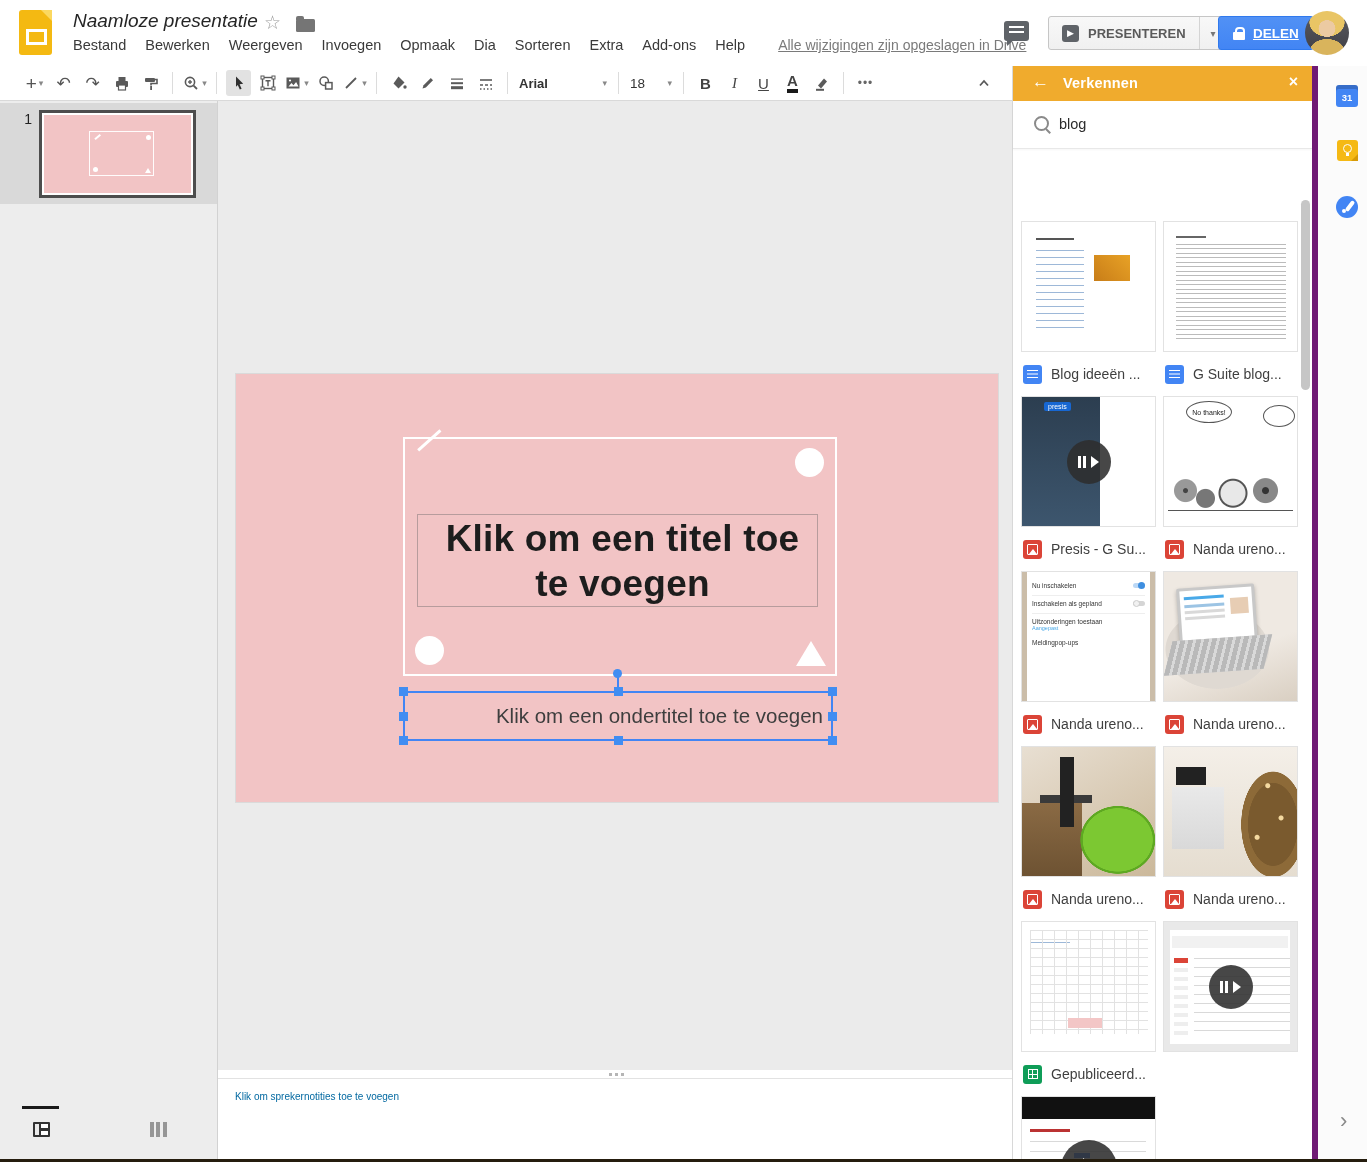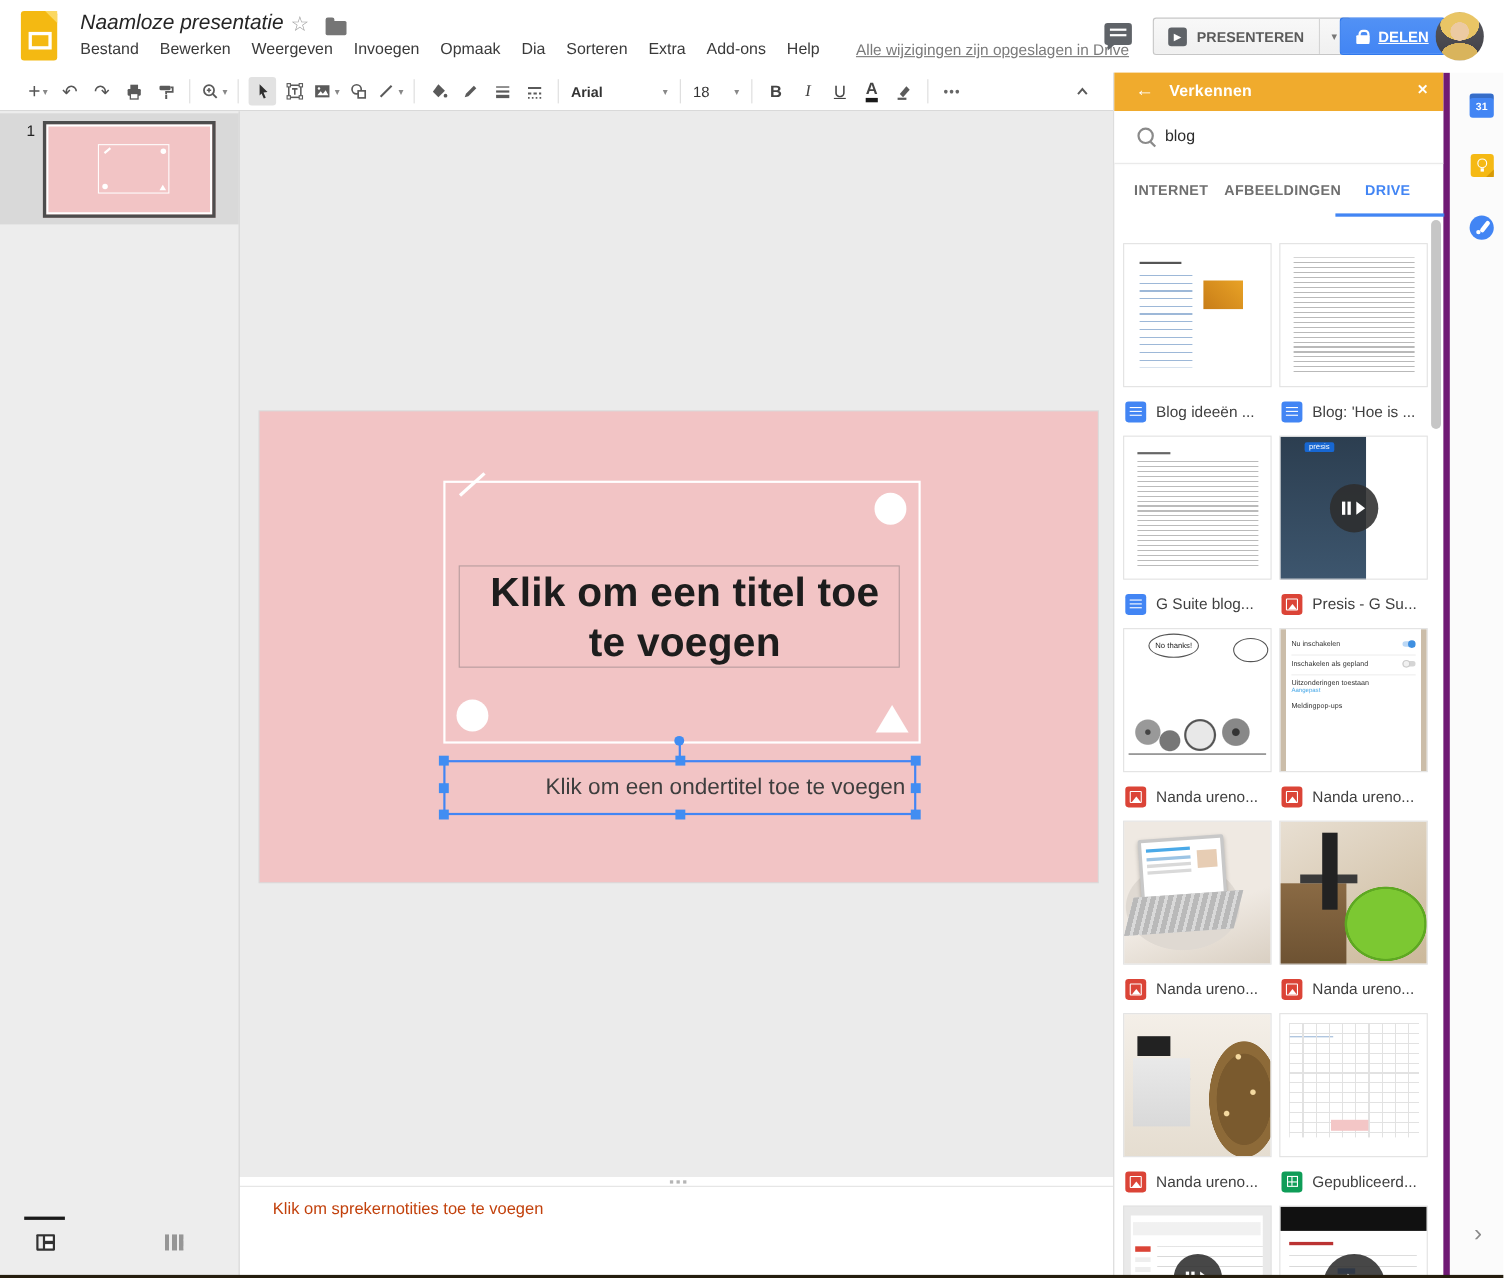--- a/index.html
+++ b/index.html
@@ -95,21 +95,21 @@
   .h-nw{left:-6px;top:-6px;}.h-n{left:calc(50% - 4px);top:-6px;}.h-ne{right:-6px;top:-6px;}
   .h-w{left:-6px;top:calc(50% - 4px);}.h-e{right:-6px;top:calc(50% - 4px);}
   .h-sw{left:-6px;bottom:-6px;}.h-s{left:calc(50% - 4px);bottom:-6px;}.h-se{right:-6px;bottom:-6px;}
   .rot-line{position:absolute;left:calc(50% - 1px);top:-17px;width:2px;height:15px;background:#4285F4;}
   .rot-dot{position:absolute;left:calc(50% - 5px);top:-24px;width:9px;height:9px;border-radius:50%;background:#418df2;}
 
   
   .notes-strip{position:absolute;left:218px;top:1070px;width:794px;height:9px;background:#fff;border-bottom:1px solid #e2e2e2;box-sizing:border-box;}
   .notes-dots{position:absolute;left:50%;top:3px;width:3px;height:3px;background:#b5b5b5;box-shadow:-6px 0 0 #b5b5b5,6px 0 0 #b5b5b5;}
   .notes{position:absolute;left:218px;top:1079px;width:794px;bottom:3px;background:#fff;}
-  .notes-text{position:absolute;left:30px;top:12px;font-size:15px;color:#c2410c;}
+  .notes-text{position:absolute;left:17px;top:12px;font-size:10px;color:#0369a1;}
 
   
   .explore{position:absolute;left:1012px;top:66px;width:300px;bottom:0;background:#fff;border-left:1px solid #d8d8d8;box-sizing:border-box;z-index:6;}
   .ex-header{position:absolute;left:0;top:0;width:100%;height:35px;background:#F0AB2D;color:#fff;}
   .ex-back{position:absolute;left:19px;top:6px;font-size:17px;}
   .ex-title{position:absolute;left:50px;top:9px;font-size:14.5px;font-weight:bold;letter-spacing:.2px;}
   .ex-close{position:absolute;right:14px;top:7px;font-size:16px;font-weight:bold;}
   .ex-search{position:absolute;left:0;top:35px;width:100%;height:47px;background:#fff;border-bottom:1px solid #e8e8e8;box-shadow:0 1px 2px rgba(0,0,0,.04);}
   .search-mag{position:absolute;left:21px;top:15px;width:11px;height:11px;border:2px solid #8a8a8a;border-radius:50%;}
   .search-mag::after{content:"";position:absolute;left:10px;top:10px;width:6px;height:2px;background:#8a8a8a;transform:rotate(45deg);transform-origin:left center;}
@@ -473,44 +473,31 @@
   <div class="explore">
     <div class="ex-header">
       <span class="ex-back">←</span>
       <span class="ex-title">Verkennen</span>
       <span class="ex-close">×</span>
     </div>
     <div class="ex-search">
       <span class="search-mag"></span>
       <span class="search-text">blog</span>
     </div>
-    <div class="ex-tabs">
-      <span class="ex-tab tab-internet">INTERNET</span>
-      <span class="ex-tab tab-afbeeldingen">AFBEELDINGEN</span>
-      <span class="ex-tab tab-drive">DRIVE</span>
-      <div class="tab-underline"></div>
-    </div>
 
     <div class="ex-results">
 
       <div class="result">
         <div class="rthumb tv1"></div>
         <div class="rmeta">
           <span class="ficon docs"></span>
           <span class="rlabel">Blog ideeën ...</span>
         </div>
       </div>
 
-      <div class="result">
-        <div class="rthumb tv2"></div>
-        <div class="rmeta">
-          <span class="ficon docs"></span>
-          <span class="rlabel">Blog: 'Hoe is ...</span>
-        </div>
-      </div>
 
       <div class="result">
         <div class="rthumb tv3"></div>
         <div class="rmeta">
           <span class="ficon docs"></span>
           <span class="rlabel">G Suite blog...</span>
         </div>
       </div>
 
       <div class="result">

